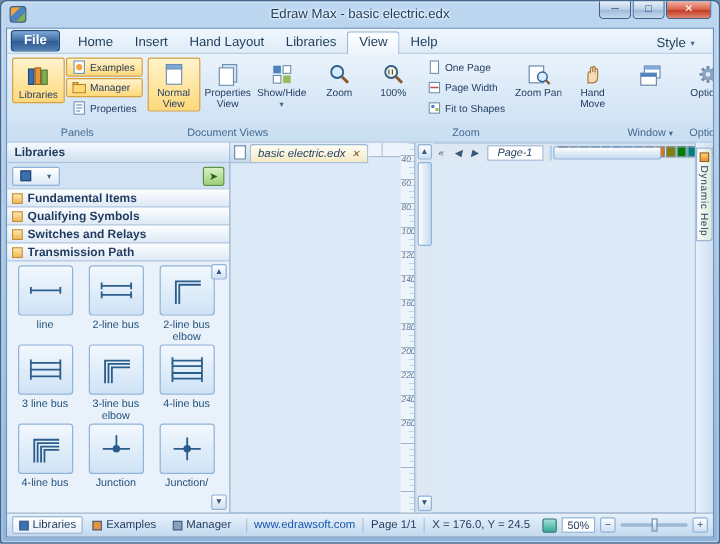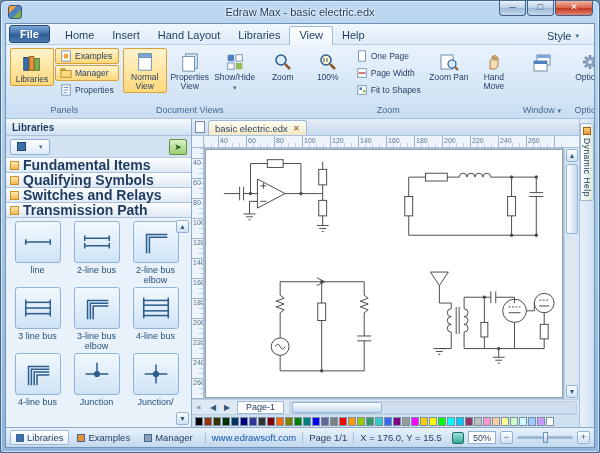--- a/index.html
+++ b/index.html
@@ -64,33 +64,33 @@
   .lp-toolbar { height:22px; flex:none; display:flex; align-items:center; gap:3px; padding:0 4px;
     background:#d2e2f2; border-bottom:1px solid #b9cfe4; }
   .lp-drop { width:40px; height:16px; background:linear-gradient(#fff,#dcе9f7); background:linear-gradient(#fff,#dce9f7);
     border:1px solid #8fb3d9; border-radius:2px; display:flex; align-items:center; justify-content:space-around; font-size:7px; color:#44698f; }
   .lp-drop .mini-book { width:9px; height:9px; background:#3a6fb0; border:1px solid #24466f; }
   .lp-search { width:18px; height:16px; margin-left:auto; background:linear-gradient(#d8f0c8,#9cd077);
     border:1px solid #5d9440; border-radius:2px; color:#2d5f14; font-size:9px; text-align:center; line-height:14px; }
   .cat { height:15px; flex:none; display:flex; align-items:center; gap:4px; padding:0 4px;
     background:linear-gradient(#fdfefe,#dde9f5); border-bottom:1px solid #a9c1db; }
   .cat-ic { width:9px; height:9px; flex:none; background:linear-gradient(#ffe9b0,#f0b84e); border:1px solid #c98f2e; }
-  .cat-tx { font-size:14px; font-weight:bold; color:#1f3a5f; white-space:nowrap; overflow:hidden; }
+  .cat-tx { font-size:10px; font-weight:bold; color:#1f3a5f; white-space:nowrap; overflow:hidden; }
   .lp-symbols { flex:1; position:relative; background:#e9f1fa; overflow:hidden; padding:3px 2px; }
   .sym-grid { display:flex; flex-wrap:wrap; }
   .sym { width:59px; display:flex; flex-direction:column; align-items:center; margin-bottom:2px; }
   .sym-box { width:46px; height:42px; background:linear-gradient(#f2f8fd,#cfe3f6); border:1px solid #8fb3d9;
     border-radius:3px; display:flex; align-items:center; justify-content:center; }
   .sym-lab { font-size:9px; color:#23527c; text-align:center; line-height:10px; margin-top:2px; max-width:56px; }
   .scroll-arrow { position:absolute; right:2px; width:13px; height:13px; font-size:7px; text-align:center; line-height:12px;
     color:#33567d; background:linear-gradient(#fdfeff,#cfe0f1); border:1px solid #8fb3d9; border-radius:2px; }
   .scroll-arrow.up { top:2px; } .scroll-arrow.down { bottom:2px; }
 
   
-  .canvas-col { flex:1; min-width:0; display:flex; flex-direction:column; }
+  .canvas-col { flex:1; min-width:0; display:flex; flex-direction:row;font-style:italic; }
   .doc-tabbar { height:17px; flex:none; display:flex; align-items:flex-end; gap:3px; padding-left:3px;
     background:linear-gradient(#e6eef8,#c9d9ec); border-bottom:1px solid #a9c1db; }
   .doc-tab { height:15px; display:flex; align-items:center; gap:5px; padding:0 6px; font-size:9.5px; color:#1f3a5f;
     background:linear-gradient(#fffef5,#f4e9c3); border:1px solid #9db9d6; border-bottom:none; border-radius:3px 3px 0 0; }
   .doc-tab .x { font-size:8px; color:#7a4a1e; }
   .tab-pageicon { width:10px; height:12px; background:#fff; border:1px solid #6b8cae; margin-bottom:2px; }
   .ruler-row { height:12px; flex:none; display:flex; }
   .ruler-corner { width:12px; flex:none; background:#eef4fb; border-right:1px solid #a8bed4; border-bottom:1px solid #a8bed4; }
   .hruler { flex:1; position:relative; background-color:#eef4fb; border-bottom:1px solid #a8bed4;
     background-image:repeating-linear-gradient(90deg,#9fb4c9 0 1px,transparent 1px 28px),repeating-linear-gradient(90deg,#c3d2e2 0 1px,transparent 1px 7px);
@@ -760,21 +760,21 @@
           <div class="stab">
             <span class="sq" style="background: rgb(138, 160, 184);"></span>
             <span>Manager</span>
           </div>
         </div>
       <div class="sdiv"></div>
       <span class="status-link">www.edrawsoft.com</span>
       <div class="sdiv"></div>
       <span>Page 1/1</span>
       <div class="sdiv"></div>
-      <span>X = 176.0,  Y = 15.5</span>
+      <span>X = 176.0,  Y = 24.5</span>
       <div class="status-right">
         <div class="fit-ic"></div>
         <div class="zoom-box">50%</div>
         <div class="zbtn">−</div>
         <div class="zslider">
             <div class="zthumb"></div>
           </div>
         <div class="zbtn">+</div>
       </div>
     </div>

